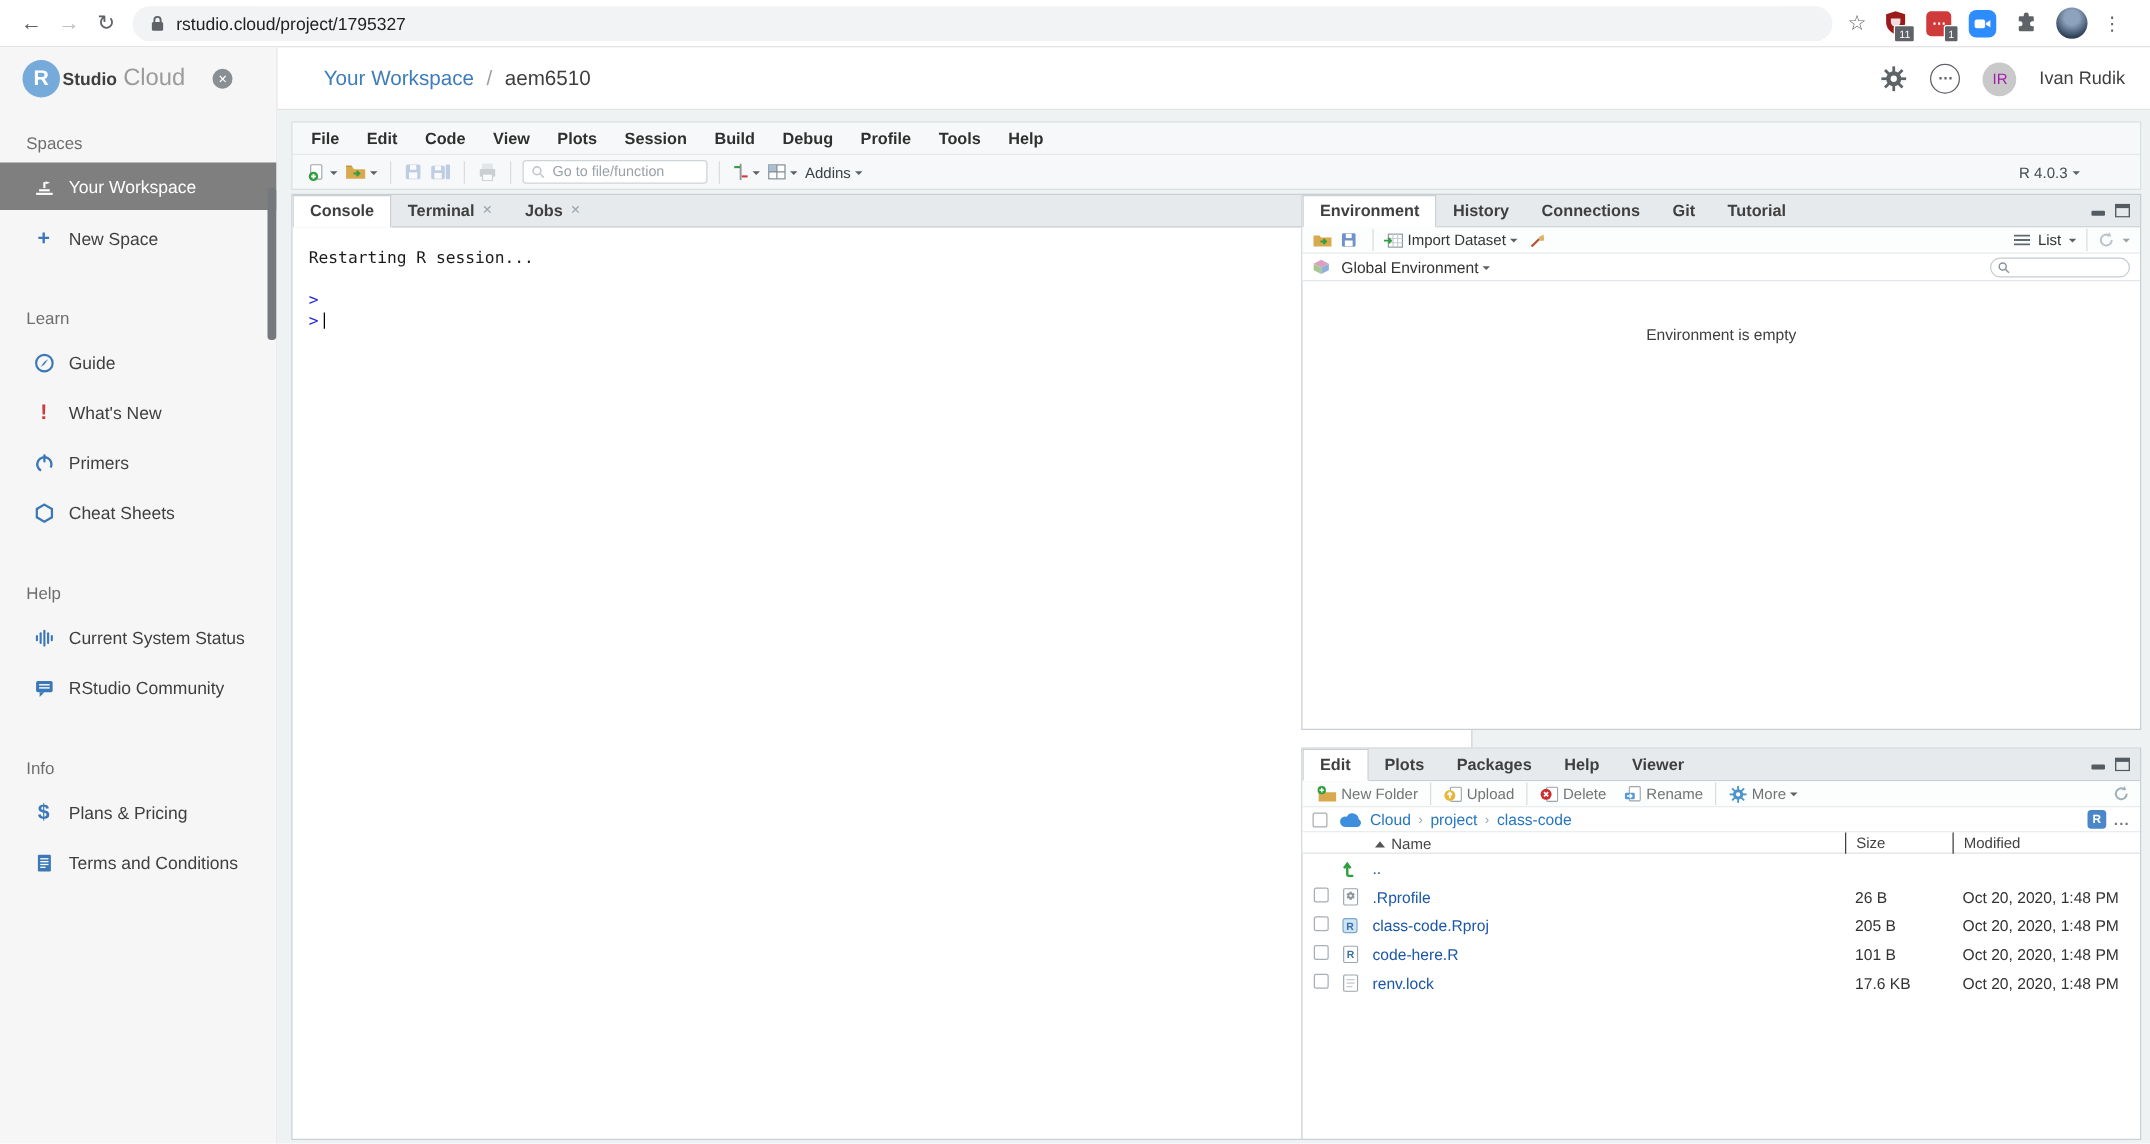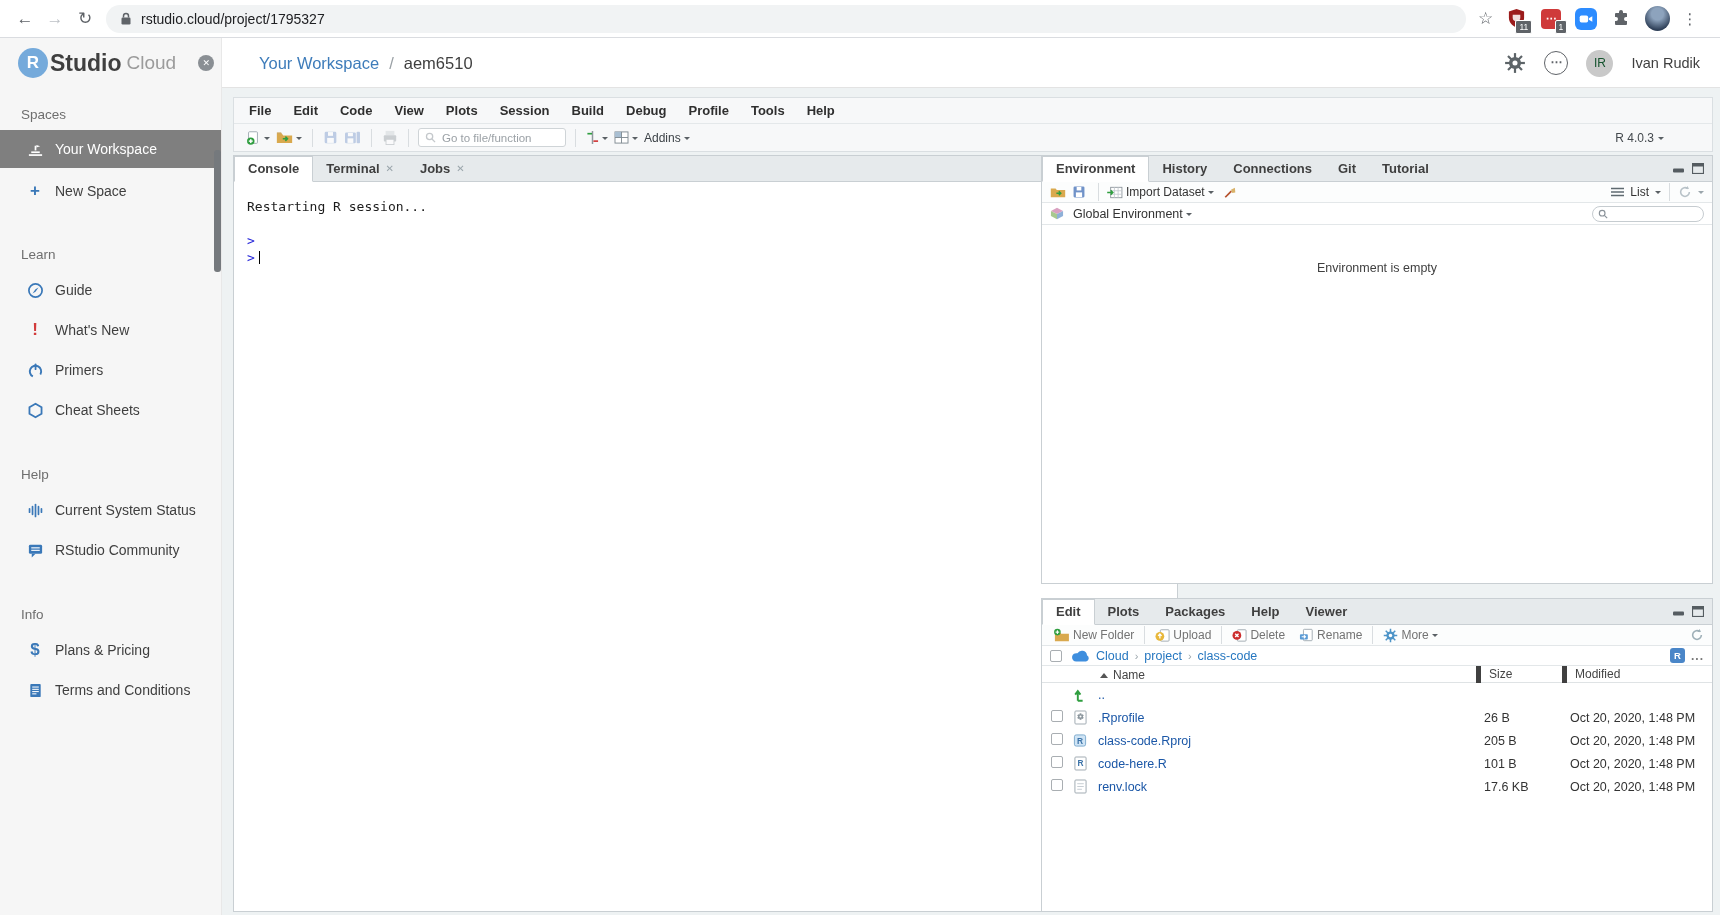--- a/index.html
+++ b/index.html
@@ -26,32 +26,32 @@
     background:radial-gradient(circle at 50% 32%, #8da3bd 0 28%, #2e3f57 75%); }
   .kebab { font-size:15px; color:#5f6368; margin-left:12px; letter-spacing:0; }
 
   
   #cloud-header { position:absolute; left:0; top:38px; width:1720px; height:50px; background:#fff;
     border-bottom:1px solid #e3e3e3; }
   #brand-block { position:absolute; left:0; top:0; width:222px; height:50px; background:#f6f6f6;
     border-right:1px solid #e8e8e8; display:flex; align-items:center; padding-left:18px; }
   .r-ball { width:30px; height:30px; border-radius:50%; background:#75aadb; color:#fff;
     font-weight:bold; font-size:17px; display:flex; align-items:center; justify-content:center; }
-  .brand-studio { font-size:23px; font-weight:bold; color:#3f3f3f; margin-left:2px; }
+  .brand-studio { font-size:14px; font-weight:bold; color:#3f3f3f; margin-left:2px; }
   .brand-cloud { font-size:19px; color:#9b9b9b; margin-left:5px; }
   .collapse-btn { margin-left:22px; width:16px; height:16px; border-radius:50%; background:#8a8f94;
     color:#fff; font-size:9px; line-height:16px; text-align:center; }
   .crumbs { position:absolute; left:259px; top:0; height:50px; display:flex; align-items:center; font-size:16.5px; }
   .crumb-link { color:#3e7cba; cursor:pointer; }
   .crumb-sep { color:#9aa0a5; margin:0 10px; }
   .crumb-cur { color:#3f3f3f; }
   .hdr-right { position:absolute; right:20px; top:0; height:50px; display:flex; align-items:center; gap:18px; }
   .ellipsis-btn { width:24px; height:24px; border:1.5px solid #5f6368; border-radius:50%;
     color:#5f6368; font-size:12px; line-height:21px; text-align:center; font-weight:bold; }
-  .ir-avatar { width:27px; height:27px; border-radius:50%; background:#c9c9c9; color:#14532d;
+  .ir-avatar { width:27px; height:27px; border-radius:50%; background:#c9c9c9; color:#a21caf;
     font-size:12px; display:flex; align-items:center; justify-content:center; }
   .user-name { font-size:14.5px; color:#3f3f3f; }
 
   
   #sidebar { position:absolute; left:0; top:88px; width:222px; bottom:0; background:#f6f6f6;
     border-right:1px solid #e8e8e8; }
   .side-label { height:20px; line-height:20px; padding-left:21px; font-size:13.5px; color:#6e6e6e; }
   .side-item { height:38px; display:flex; align-items:center; padding-left:26px; gap:11px;
     font-size:14px; color:#3f3f3f; cursor:pointer; }
   .side-item.selected { background:#7f7f7f; color:#fff; padding-left:26px; }
@@ -114,21 +114,21 @@
   .files-toolbar-label { font-size:12px; color:#737373; }
   .cbx { width:12px; height:12px; border:1px solid #a9aeb2; border-radius:2px; background:#fff; display:inline-block; }
   .bc-link { color:#2677c0; font-size:12.5px; cursor:pointer; }
   .bc-sep { color:#9aa5ab; font-size:11px; margin:0 6px; }
   .r-badge { width:15px; height:15px; border-radius:3px; background:#4a86c8; color:#fff; font-size:9.5px;
     font-weight:bold; display:flex; align-items:center; justify-content:center; }
   .bc-more { color:#777; font-weight:bold; font-size:12px; letter-spacing:1px; }
   .f-header { display:grid; grid-template-columns:434px 86px auto; height:17px; align-items:center;
     border-bottom:1px solid #dfe3e5; font-size:12px; color:#444; background:#fff; }
   .f-header .h-name { padding-left:58px; display:flex; align-items:center; gap:5px; }
-  .f-header .h-size, .f-header .h-mod { border-left:5px solid #404040; height:17px; line-height:17px; padding-left:8px; }
+  .f-header .h-size, .f-header .h-mod { border-left:1px solid #404040; height:17px; line-height:17px; padding-left:8px; }
   .sortup { width:0; height:0; border:4px solid transparent; border-bottom:5px solid #555; margin-bottom:3px; display:inline-block; }
   .f-row { display:grid; grid-template-columns:30px 26px 378px 86px auto; height:23px; align-items:center; font-size:12.5px; }
   .f-row .fc-check { padding-left:9px; }
   .f-row a { color:#1b57a7; text-decoration:none; cursor:pointer; }
   .fc-size, .fc-mod { color:#333; padding-left:8px; }
   .fico { width:16px; height:16px; display:flex; align-items:center; justify-content:center; }
 
   svg { display:block; }
 </style>
 </head>

